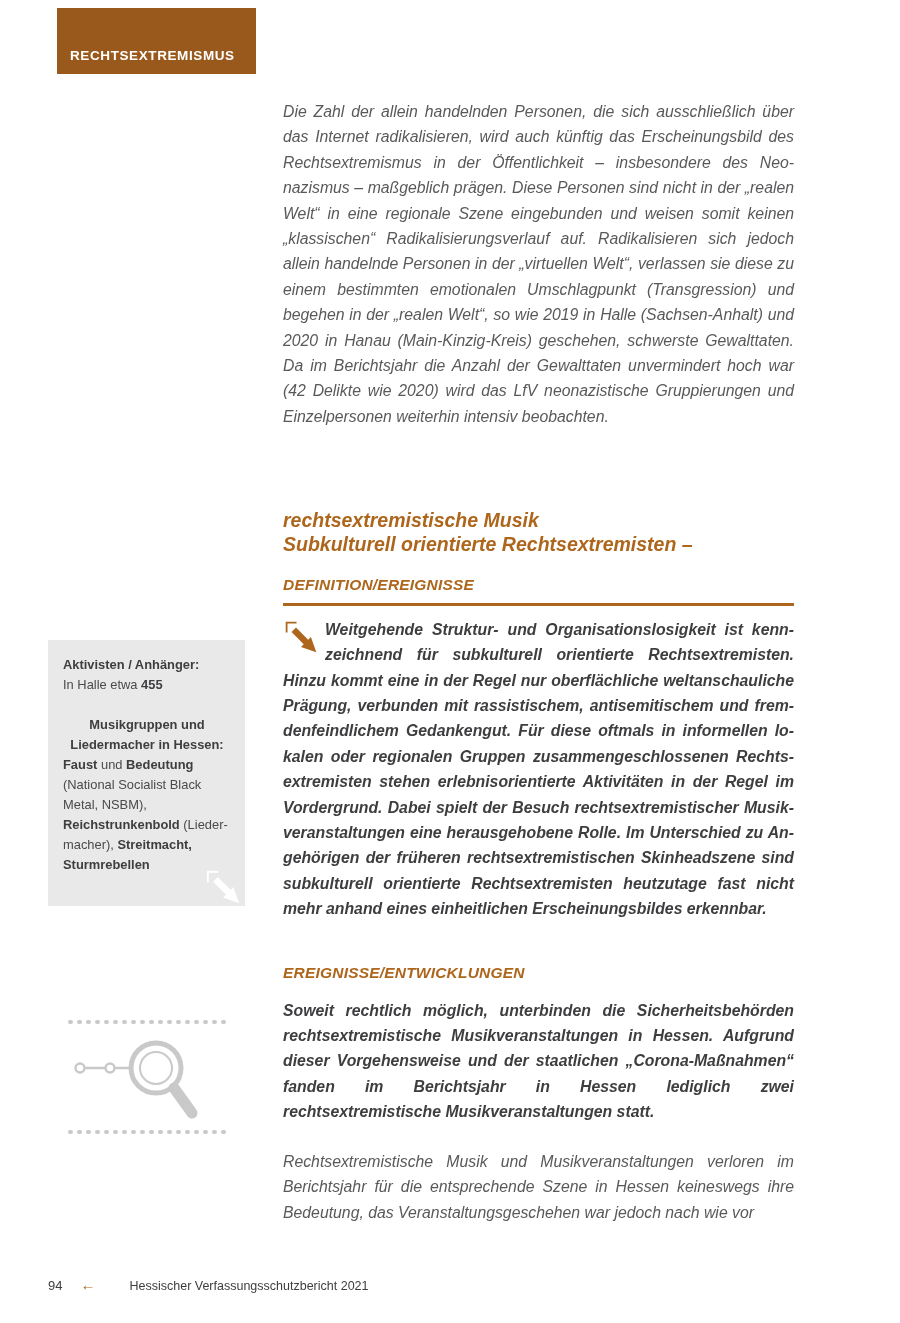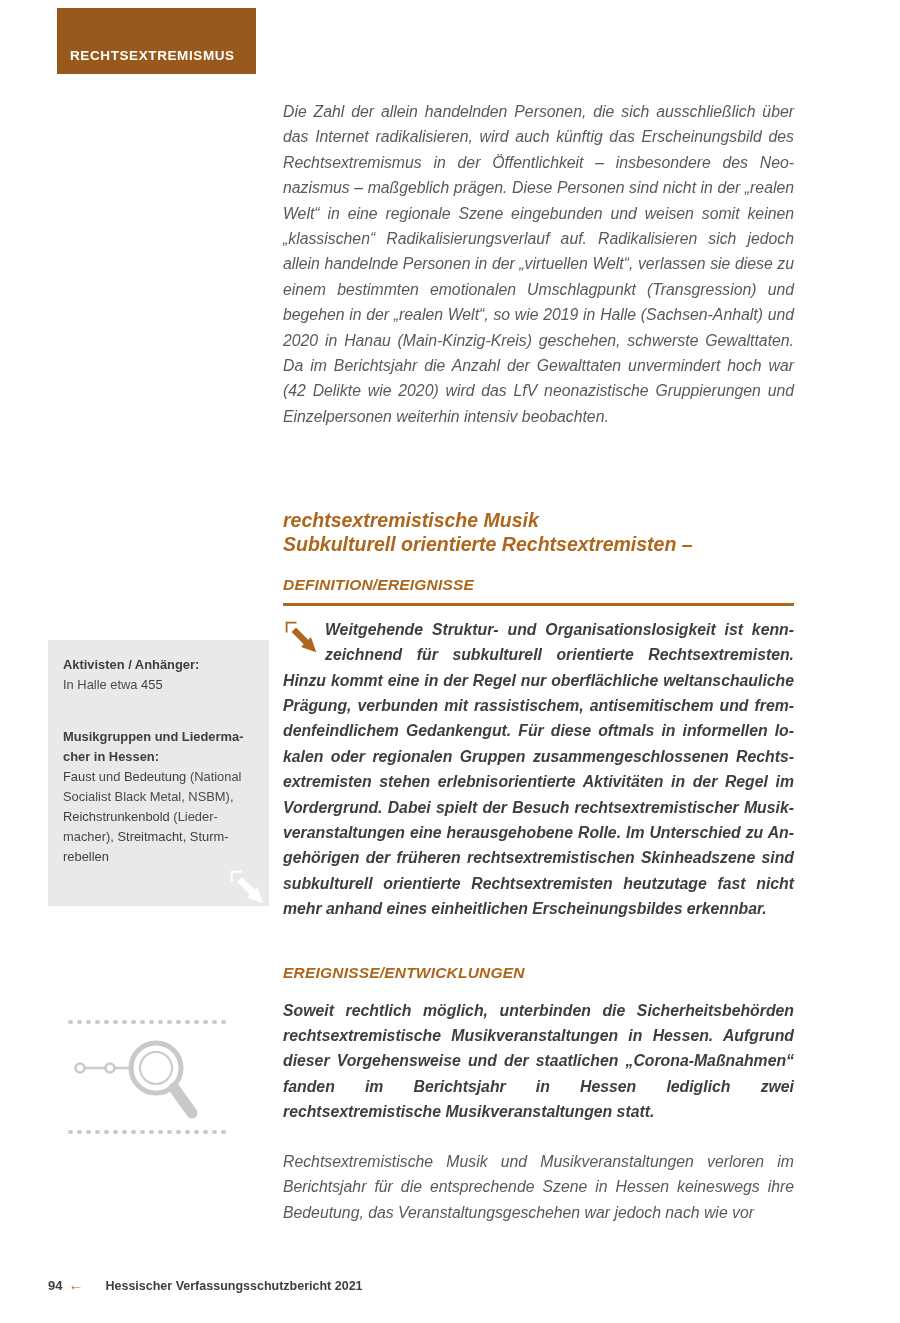--- a/index.html
+++ b/index.html
@@ -57,48 +57,48 @@
   .arrow-float{
     float:left;width:42px;height:48px;color:var(--accent);
   }
   .arrow-float svg{width:36px;height:36px;margin-top:2px;display:block;}
   .events-heading{margin-top:42px;}
   .events-bold{margin-top:16px;}
   .events-reg{margin-top:24px;}
 
   
   .sidebar{
-    position:absolute;left:48px;top:640px;width:221px;height:266px;
+    position:absolute;left:48px;top:640px;width:197px;height:266px;
     background:var(--sidebar-bg);box-sizing:border-box;
     padding:15px 14px 16px 15px;
     font-size:12.9px;line-height:20px;color:var(--sidebar-text);
     hyphens:manual;-webkit-hyphens:manual;
   }
   .sb-label{margin:0;font-weight:bold;color:var(--bold-text);}
   .sb-value{margin:0;}
-  .sb-value .b{font-weight:normal;color:var(--bold-text);text-align:right;}
-  .mt{margin-top:32px;}
+  .sb-value .b{font-weight:bold;color:var(--bold-text);text-align:right;}
+  .mt{margin-top:20px;text-align:center;}
   .watermark-arrow{
     position:absolute;right:3px;bottom:0;width:38px;height:38px;
     color:var(--watermark);
   }
   .watermark-arrow svg{width:38px;height:38px;display:block;}
 
   
   .illustration{
     position:absolute;left:62px;top:1012px;width:176px;height:130px;
     color:var(--illustration);
   }
   .illustration svg{width:176px;height:130px;display:block;}
 
   
   .footer{
     position:absolute;left:48px;top:1276px;width:800px;
     display:flex;align-items:baseline;
-    font-size:12.5px;font-weight:bold;color:var(--bold-text);
+    font-size:12.5px;font-weight:normal;color:var(--bold-text);gap:12px;
   }
   .footer .pg{font-size:13px;}
   .footer .back-arrow{color:var(--accent);font-size:15px;margin-left:6px;}
   .footer .ft-title{margin-left:22px;}
 </style>
 </head>
 <body>
 
 <div class="page">
 

